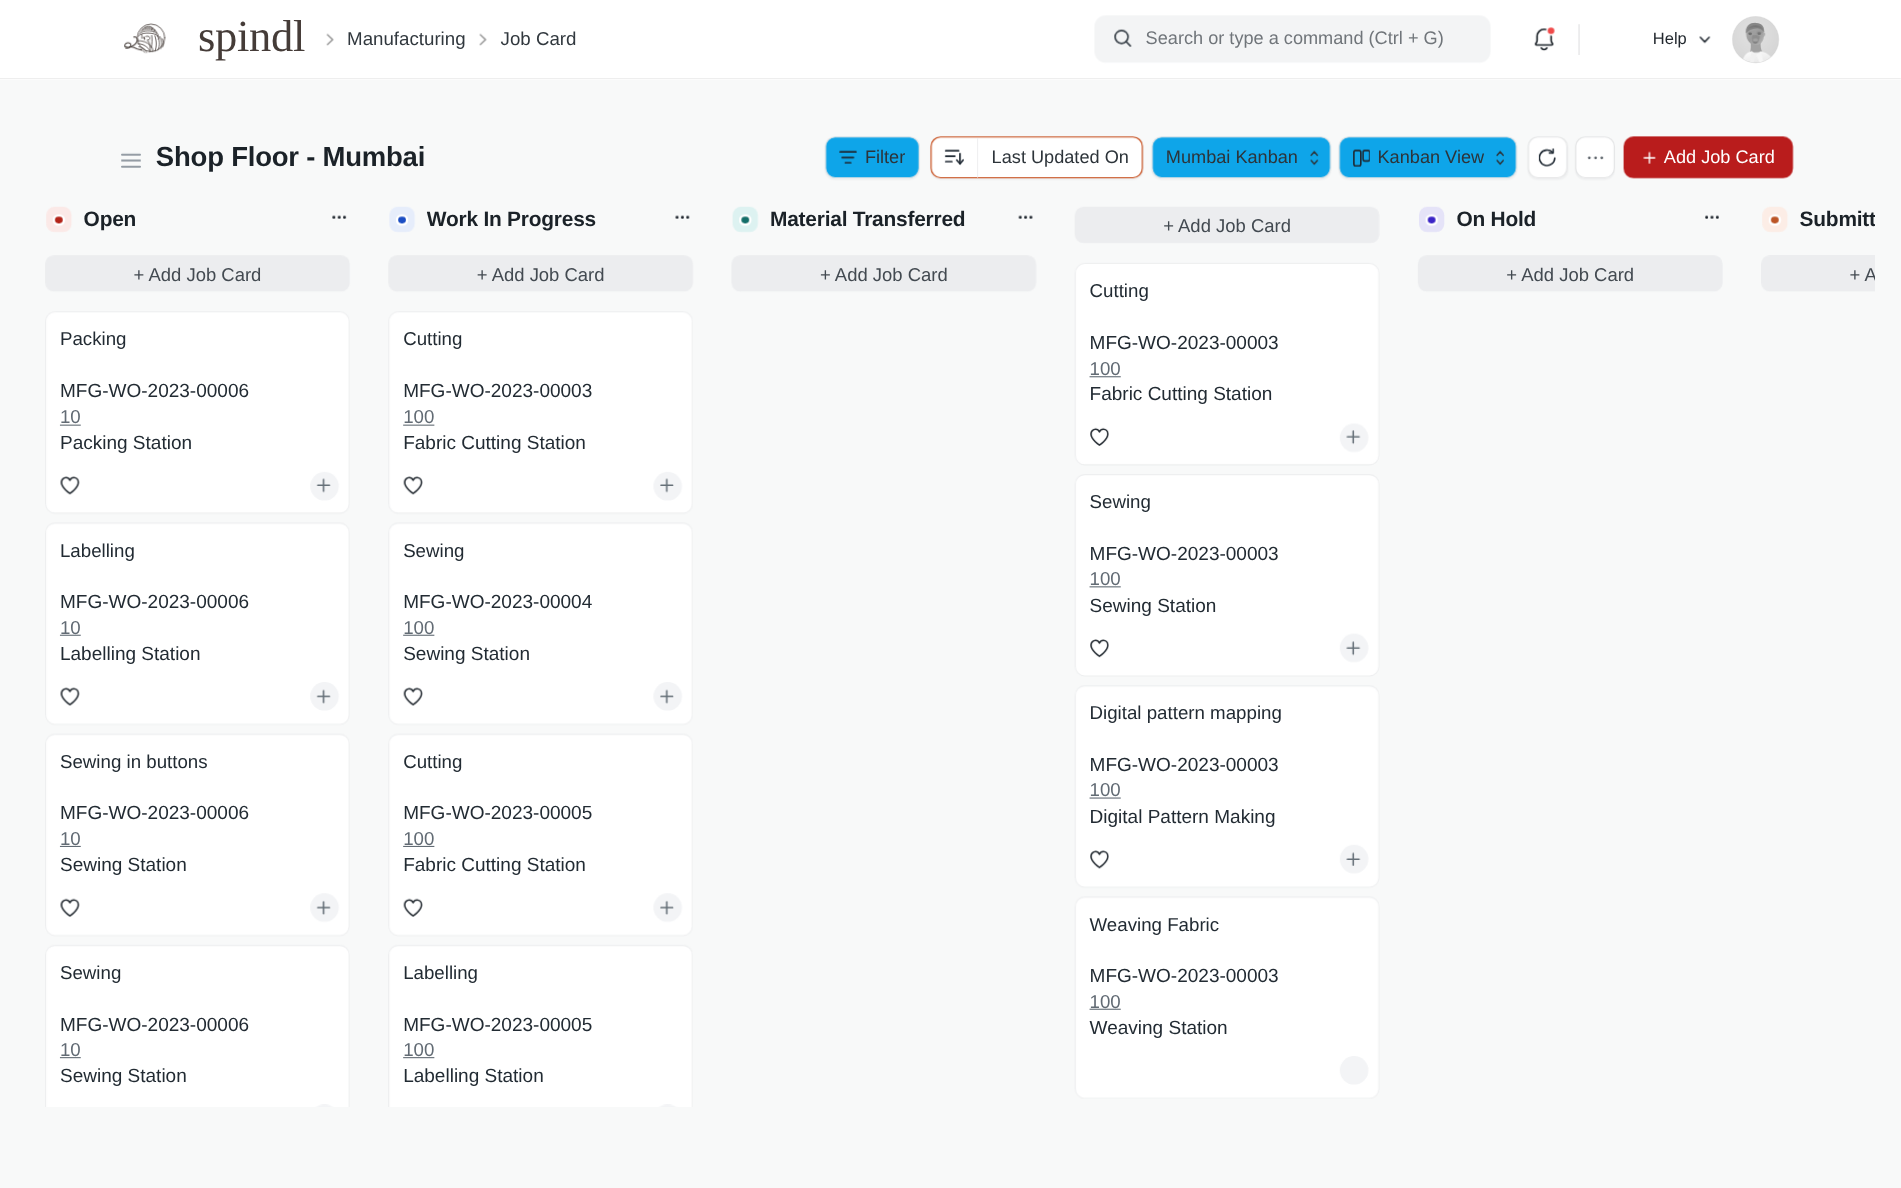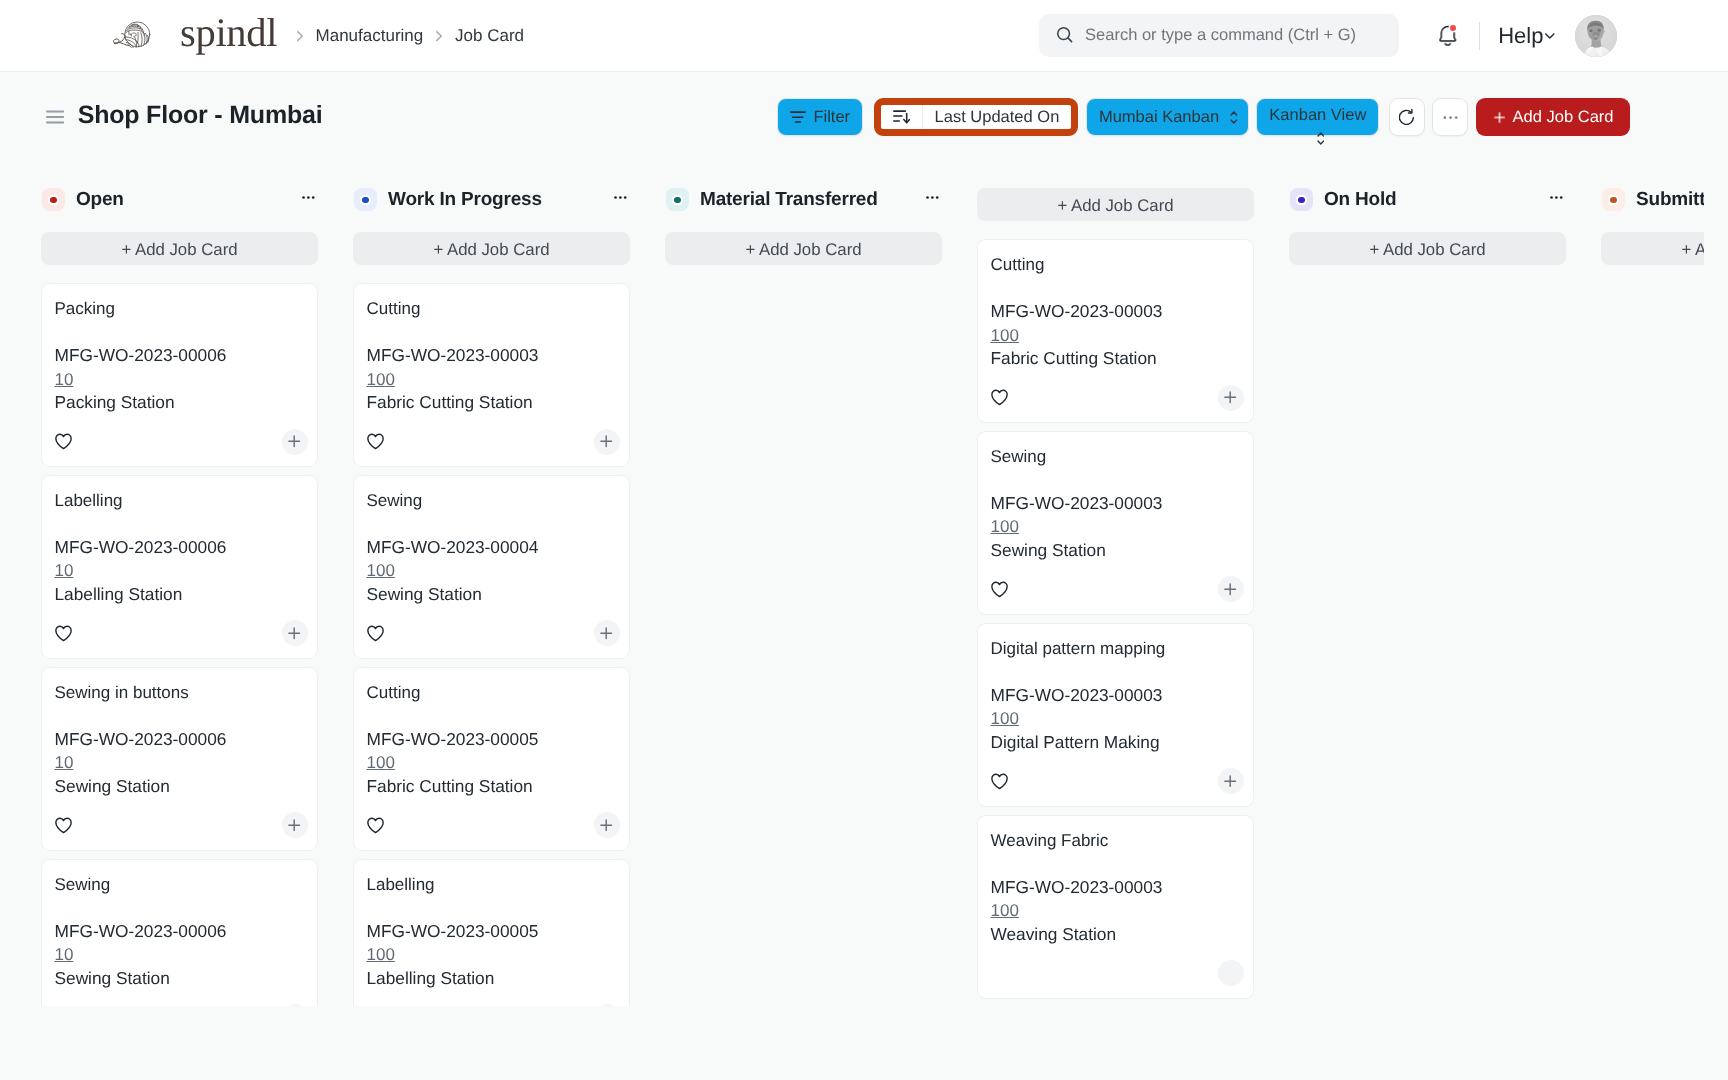--- a/index.html
+++ b/index.html
@@ -36,43 +36,43 @@
   .crumb { font-size: 17px; color: #31383E; }
   .nav-right { margin-left: auto; display: flex; align-items: center; }
   .search {
     width: 360px; height: 43px; background: #F3F4F5; border-radius: 10px;
     display: flex; align-items: center; padding: 0 17px; gap: 11px;
   }
   .search-ph { color: #70757A; font-size: 16.5px; }
   .bell-wrap { margin-left: 39.5px; position: relative; width: 19.4px; height: 22px; display:flex; align-items:center; justify-content:center; }
   .bell-dot { position: absolute; width: 6px; height: 6px; border-radius: 50%; background: #F04A4A; top: 0.5px; right: 1px; box-shadow: 0 0 0 1.6px #fff; }
   .nav-div { width: 1px; height: 28px; background: #DFE0E1; margin: 0 18.5px 0 21.2px; }
-  .help { display: flex; align-items: center; gap: 2px; font-size: 22px; color: #22282E; }
+  .help { display: flex; align-items: center; gap: 12px; font-size: 15px; color: #22282E; margin-left: 48px; }
   .avatar { width: 42px; height: 42px; border-radius: 50%; margin-left: 20px; overflow:hidden; background:#C3C3C3; position:relative;}
 
   
-  .pagehead { height: 90px; display: flex; align-items: center; padding: 0 98px 0 46px; }
+  .pagehead { height: 90px; display: flex; align-items: flex-end; padding: 0 98px 0 110px; }
   .ph-left { display: flex; align-items: center; gap: 13.5px; margin-bottom: 4px; }
   .ham-btn { display:flex; margin-top: 4px; }
   .page-title { font-size: 25px; font-weight: bold; letter-spacing: -0.2px; color:#1B2228; }
   .ph-right { margin-left: auto; display: flex; align-items: center; gap: 0; }
   .ph-right > * + * { margin-left: 8.2px; }
   .ph-right > .btn + .btn-group { margin-left: 10.5px; }
   .ph-right > .btn-group + .btn { margin-left: 7.6px; }
-  .ph-right > .btn + .btn { margin-left: 7.2px; flex-direction: column; }
+  .ph-right > .btn + .btn { margin-left: 7.2px; }
   .ph-right > .btn + .icon-btn { margin-left: 9.3px; }
   .ph-right > .icon-btn + .icon-btn { margin-left: 7.5px; }
   .ph-right > .icon-btn + .btn-primary { margin-left: 8px; }
   .btn {
     flex: none;
     height: 38px; border: 1px solid #E3E4E5; background: #0ea5e9; border-radius: 9px;
     display: flex; align-items: center; gap: 7px; padding: 0 12px; font-size: 16.5px; color: #2D343A;
     box-shadow: 0 1px 1.5px rgba(16,24,40,0.04);
   }
-  .btn-group { flex: none; display:flex; align-items:stretch; border: 7px solid #c2410c; background:#fff; border-radius: 9px; height: 38px; box-shadow: 0 1px 1.5px rgba(16,24,40,0.04); }
+  .btn-group { flex: none; display:flex; align-items:stretch; border: 1px solid #c2410c; background:#fff; border-radius: 9px; height: 38px; box-shadow: 0 1px 1.5px rgba(16,24,40,0.04); }
   .bg-cell { display:flex; align-items:center; padding: 0 12px; font-size:16.5px; color:#2D343A; }
   .bg-cell + .bg-cell { border-left: 1px solid #EDEDEE; }
   .btn-primary {
     flex: none;
     height: 38px; background: #b91c1c; color: #fff; border-radius: 9px; display:flex;
     align-items:center; gap: 7px; padding: 0 16.5px; font-size: 16.5px; border: none;
   }
   .icon-btn { width: 36px; height: 38px; flex: 0 0 36px; border: 1px solid #E3E4E5; background:#fff; border-radius: 9px; display:flex; align-items:center; justify-content:center; box-shadow: 0 1px 1.5px rgba(16,24,40,0.04); }
   .chev-ud { margin-left: 4px; margin-right: -1.5px; }
 

